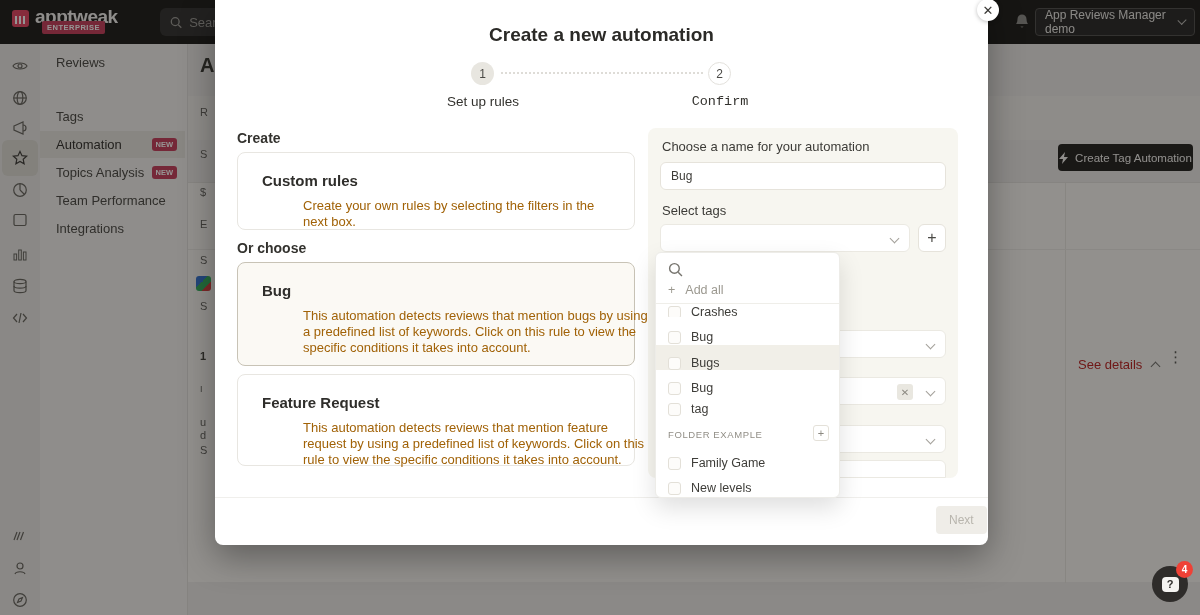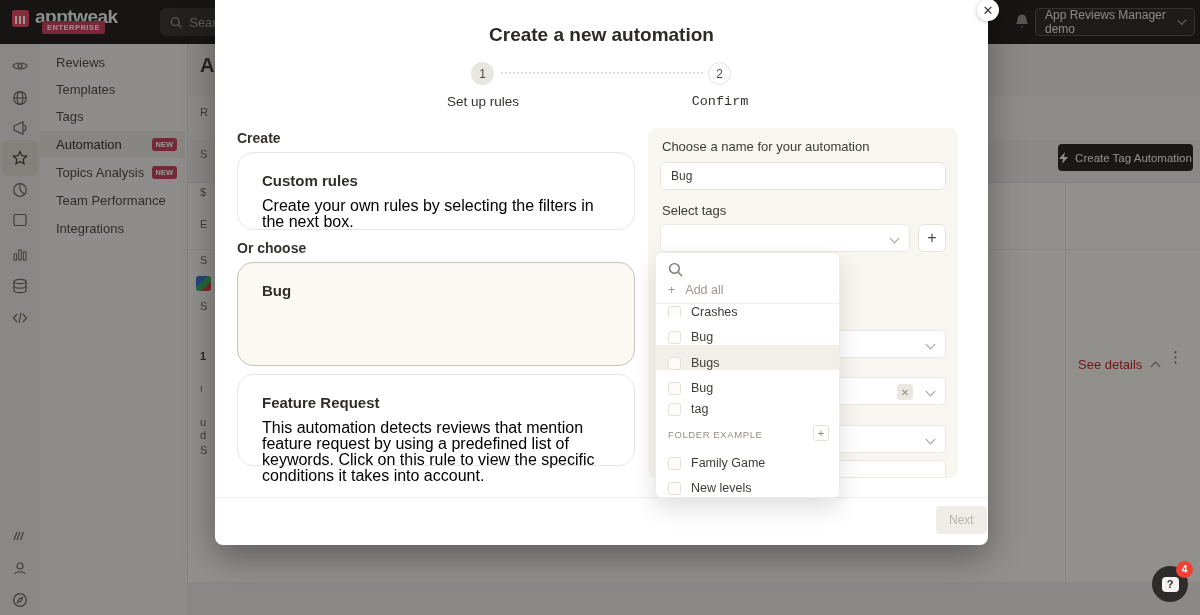--- a/index.html
+++ b/index.html
@@ -61,23 +61,23 @@
       font-size:13px; color:#3a3936; z-index:12; }
   .m-title { position:absolute; left:0; top:24px; width:773px; text-align:center; font-size:19px; font-weight:600; color:#2b2a27; }
   .step-c { position:absolute; top:62px; width:23px; height:23px; border-radius:50%; font-size:12px; color:#4b4a46;
       display:flex; align-items:center; justify-content:center; }
   .step-1 { left:256px; background:#e8e6e0; }
   .step-2 { left:493px; background:#fff; border:1px solid #e3e1dc; }
   .step-line { position:absolute; left:286px; top:72px; width:202px; border-top:2px dotted #dedcd7; }
   .step-lab { position:absolute; top:94px; font-size:13.5px; color:#33322e; }
 
   .sec-h { position:absolute; font-size:14px; font-weight:600; color:#33322e; }
-  .card { position:absolute; left:22px; width:398px; background:#fff; border:1px solid #e8e6e1; border-radius:16px; padding:19px 24px; }
+  .card { position:absolute; left:22px; width:398px; background:#fff; border:1px solid #e8e6e1; border-radius:8px; padding:19px 24px; }
   .card h3 { font-size:15px; font-weight:600; color:#2f2e2b; margin-bottom:9px; }
-  .card p { font-size:16px; line-height:16px; color:#000000; }
+  .card p { font-size:13px; line-height:16px; color:#a16207;margin-left:41px; }
   .card.sel { background:#fbf9f4; border-color:#c8c3b6; }
 
   
   #rpanel { position:absolute; left:433px; top:128px; width:310px; height:350px; background:#f7f6f0; border-radius:8px; overflow:hidden; }
   .f-lab { position:absolute; left:14px; font-size:13px; color:#3c3b37; }
   .f-input { position:absolute; left:12px; width:286px; height:28px; background:#fff; border:1px solid #e6e3db; border-radius:6px;
       font-size:12px; color:#3c3b37; padding:0 10px; font-family:inherit; }
   .sel-row { position:absolute; left:12px; width:286px; height:28px; background:#fff; border:1px solid #ebe9e2; border-radius:6px; }
   .sel-chev { position:absolute; right:11px; top:10px; width:7px; height:7px; border-right:1.5px solid #a3a09a; border-bottom:1.5px solid #a3a09a; transform:rotate(45deg); }
   .plus-btn { position:absolute; left:270px; top:96px; width:28px; height:28px; background:#fff; border:1px solid #e6e3db; border-radius:6px;
@@ -185,23 +185,20 @@
   <svg class="rail-ic" style="top:548px;" viewBox="0 0 16 16">
     <circle cx="8" cy="8" r="6.3" fill="none" stroke="currentColor" stroke-width="1.2"></circle>
       <path d="M10.5 5.5L9 9l-3.5 1.5L7 7z" fill="none" stroke="currentColor" stroke-width="1.1"></path>
     </svg>
 </div>
 
 <div id="menu">
   <div class="mi" style="top:5px;">
       <span>Reviews</span>
     </div>
-  <div class="mi" style="top:32px;">
-      <span>Templates</span>
-    </div>
   <div class="mi" style="top:59px;">
       <span>Tags</span>
     </div>
   <div class="mi active" style="top:87px;">
       <span>Automation</span>
       <span class="newb">NEW</span>
     </div>
   <div class="mi" style="top:115px;">
       <span>Topics Analysis</span>
       <span class="newb">NEW</span>
@@ -259,20 +256,21 @@
   <div class="step-lab" style="left:465px; width:80px; text-align:center;font-family:Liberation Mono, monospace;">Confirm</div>
 
   <div class="sec-h" style="left:22px; top:130px;">Create</div>
   <div class="card" style="top:152px; height:78px;">
     <h3>Custom rules</h3>
     <p>Create your own rules by selecting the filters in the next box.</p>
   </div>
   <div class="sec-h" style="left:22px; top:240px;">Or choose</div>
   <div class="card sel" style="top:262px; height:104px;">
     <h3>Bug</h3>
+    <p style="width:348px;">This automation detects reviews that mention bugs by using a predefined list of keywords. Click on this rule to view the specific conditions it takes into account.</p>
   </div>
   <div class="card" style="top:374px; height:92px;">
     <h3>Feature Request</h3>
     <p style="width:348px;">This automation detects reviews that mention feature request by using a predefined list of keywords. Click on this rule to view the specific conditions it takes into account.</p>
   </div>
 
   <div id="rpanel">
     <div class="f-lab" style="top:11px;">Choose a name for your automation</div>
     <input class="f-input" style="top: 34px;" value="Bug">
     <div class="f-lab" style="top:75px;">Select tags</div>

